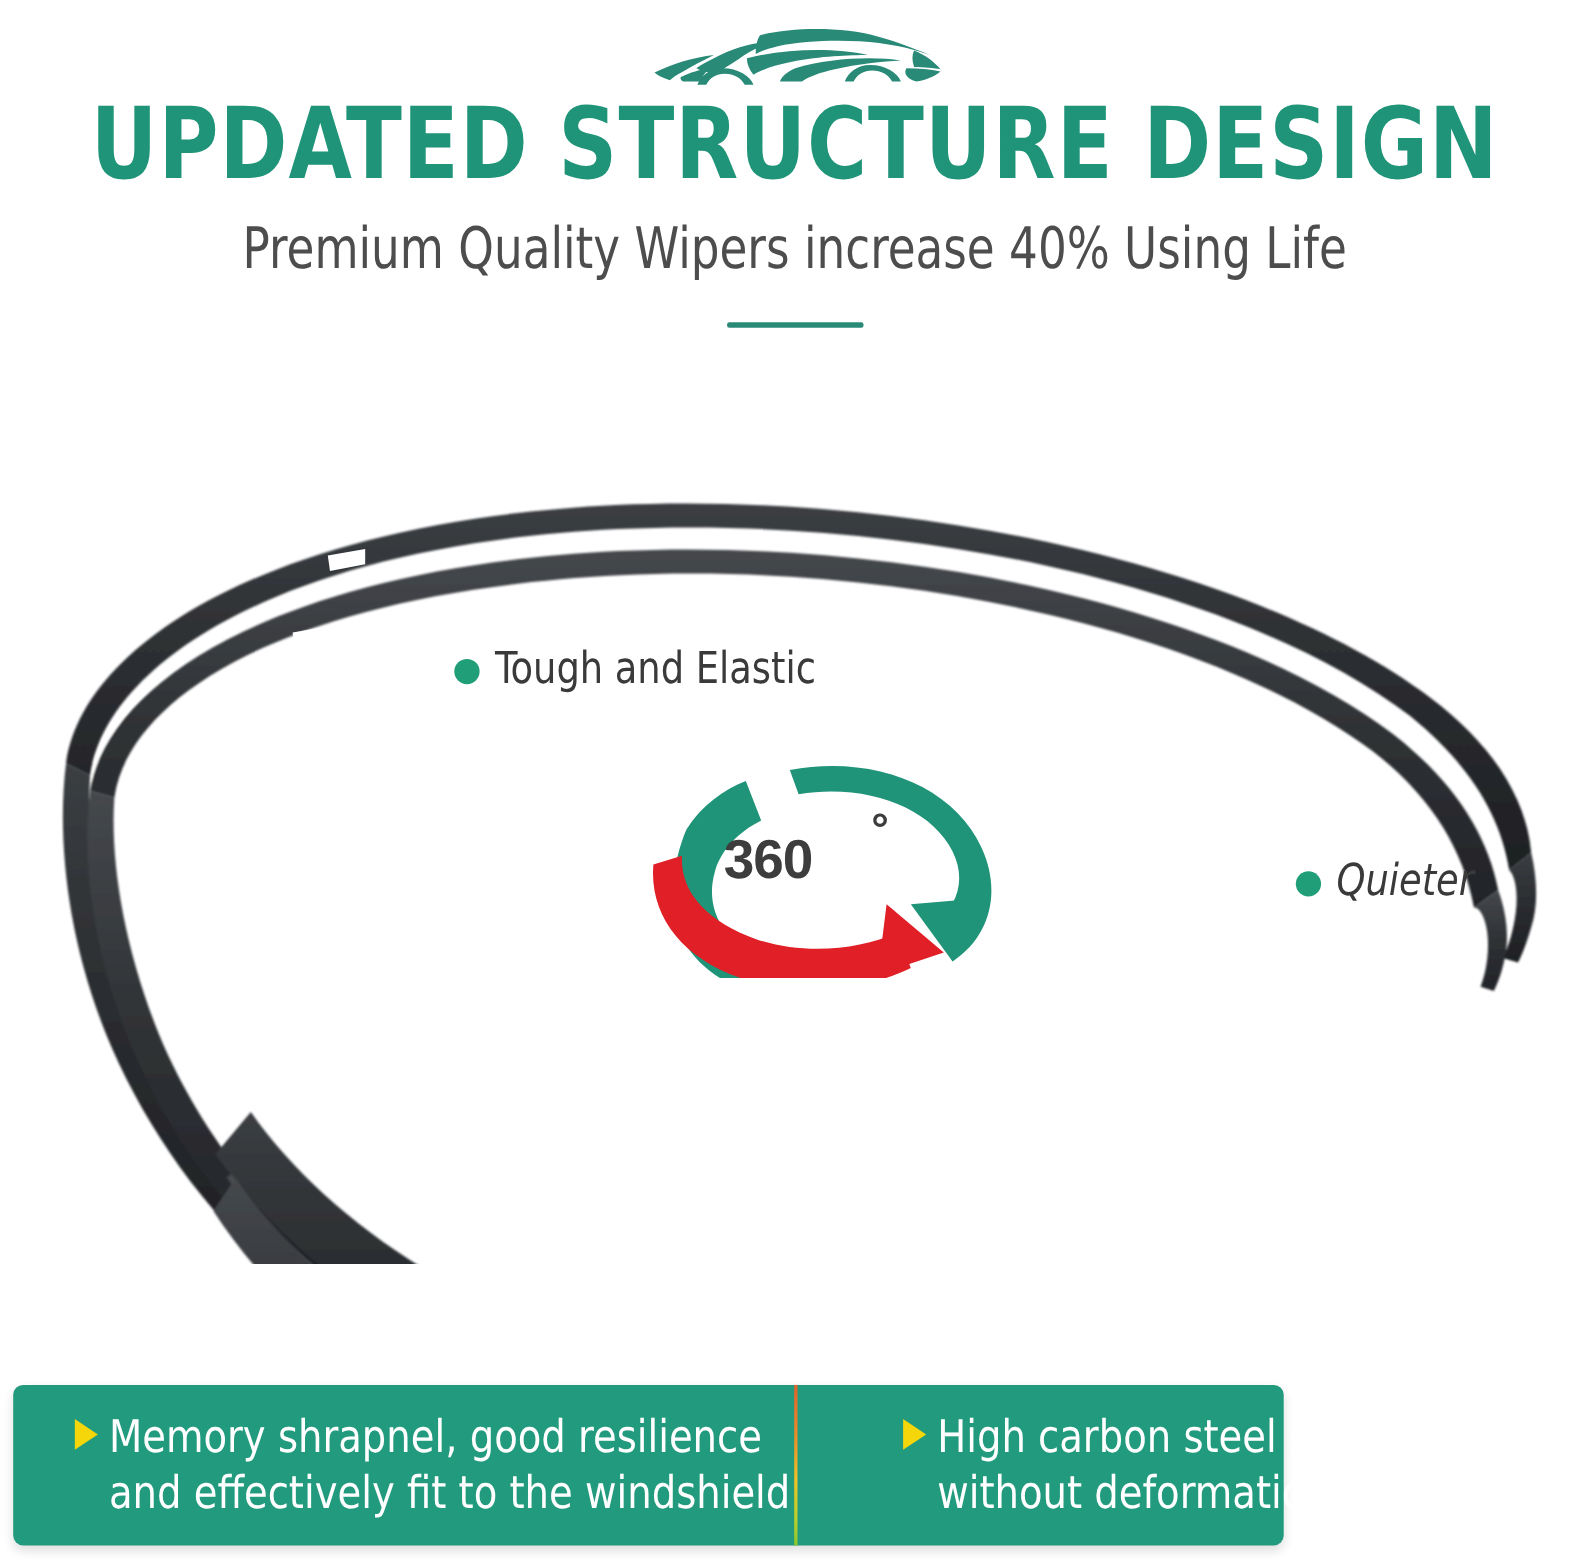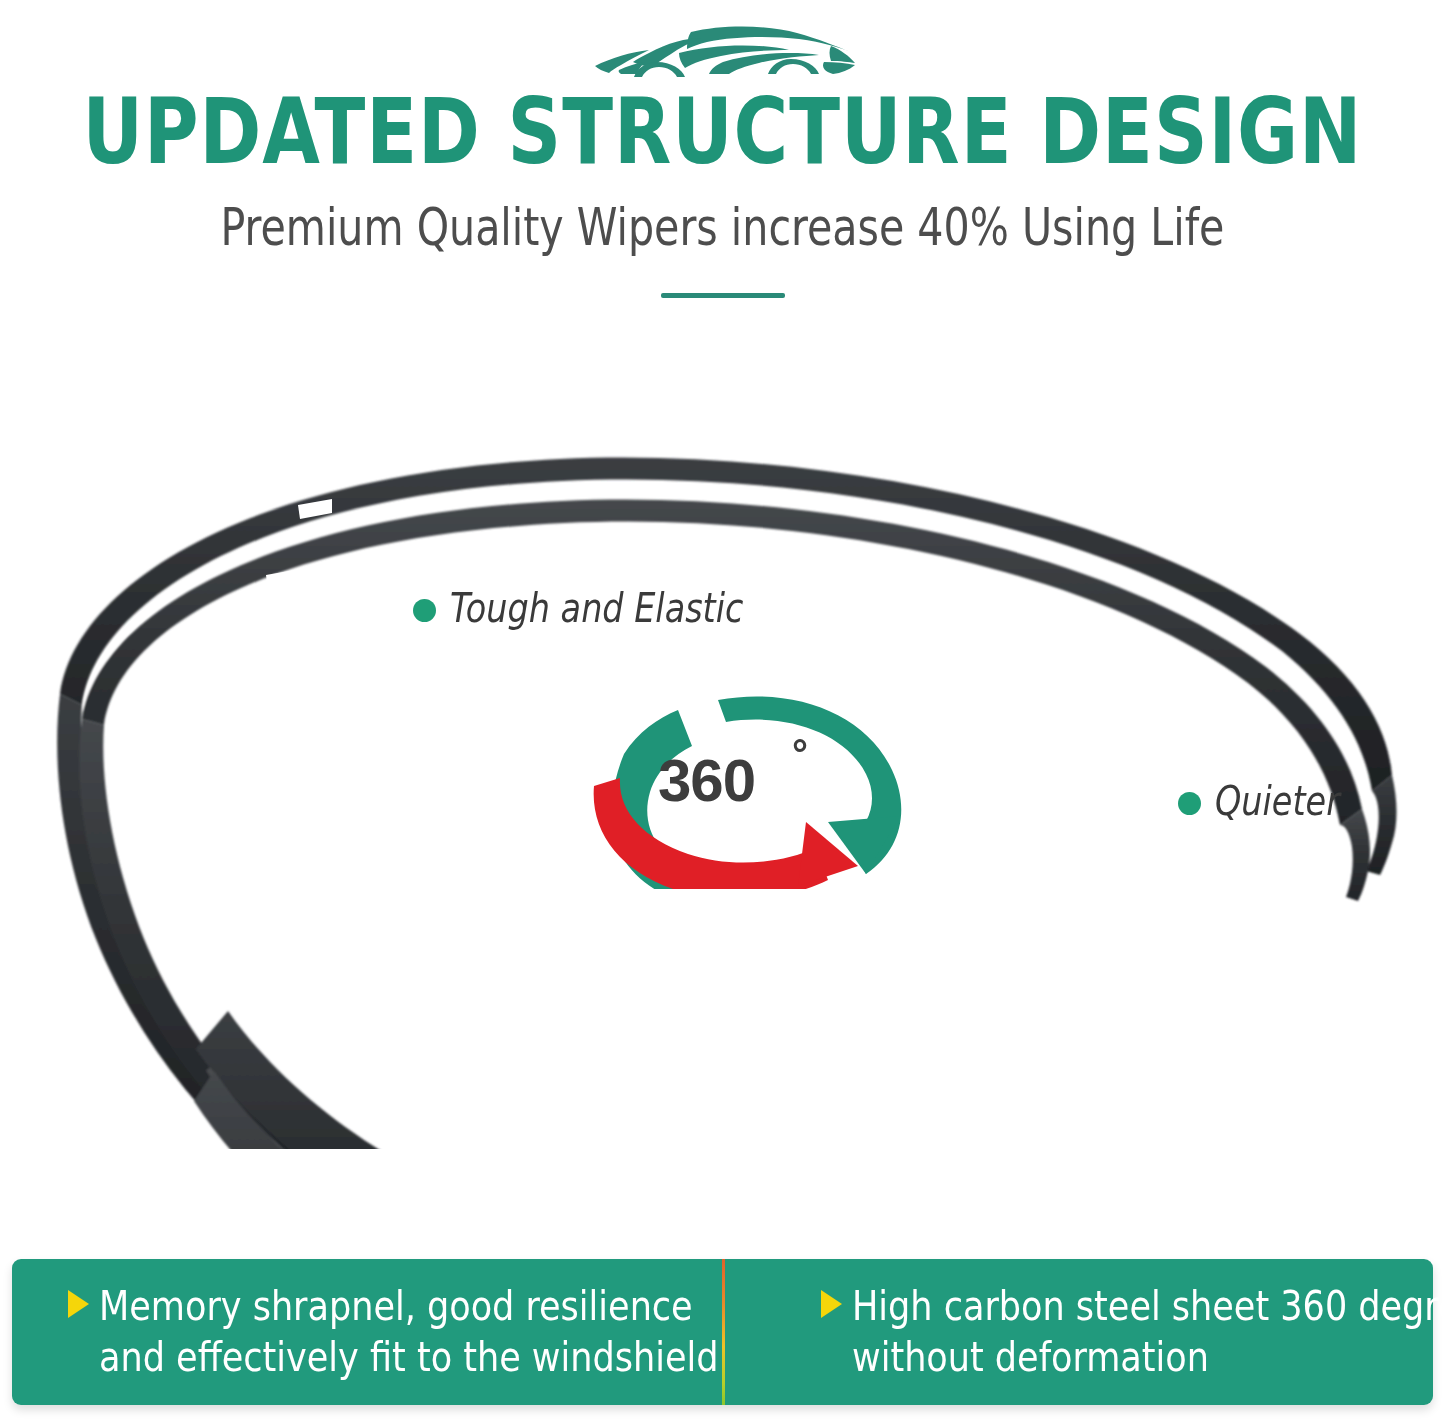--- a/index.html
+++ b/index.html
@@ -96,61 +96,61 @@
   }
   .feature .ftext {
     font-family: "Liberation Sans Narrow", "DejaVu Sans Condensed", "Liberation Sans", sans-serif;
     font-weight: 400;
     font-size: 40px;
     line-height: 44px;
     color: #3a3a3a;
     transform: scaleX(0.93);
     transform-origin: 0 50%;
   }
-  #feature-0 { left: 413px; top: 562px; font-style: italic; }
+  #feature-0 { left: 413px; top: 562px; }
   #feature-1 { left: 862px; top: 562px; }
   #feature-2 { left: 120px; top: 735px; }
   #feature-3 { left: 1178px; top: 755px; font-style: italic; }
 
   
   #badge-360 {
     position: absolute;
     left: 566px;
     top: 650px;
     width: 360px;
     height: 215px;
   }
   #badge-360 .badge-text {
     position: absolute;
     left: 92px;
     top: 70px;
     font-family: "Liberation Sans", sans-serif;
     font-weight: 700;
-    font-size: 60px;
+    font-size: 50px;
     line-height: 74px;
     color: #3d3d3d;
     letter-spacing: -1px;
     text-align: right;
   }
   #badge-360 .badge-deg {
     position: absolute;
     left: 226px;
     top: 58px;
     font-family: "Liberation Sans", sans-serif;
     font-weight: 700;
     font-size: 40px;
     color: #3d3d3d;
   }
 
   
   #banner {
     position: absolute;
     left: 12px;
     top: 1235px;
-    width: 1421px;
+    width: 1155px;
     height: 146px;
     background: #219a7d;
     border-radius: 9px;
     box-shadow: 0 5px 10px rgba(0,0,0,0.13);
     display: flex;
   }
   .banner-half {
     flex: 1 1 50%;
     display: flex;
     align-items: center;

